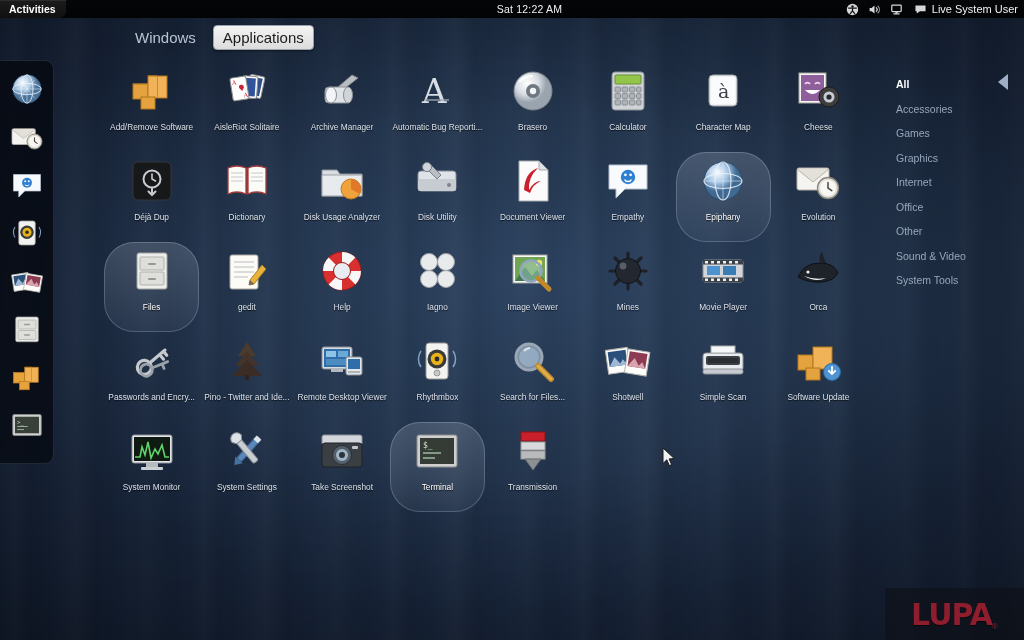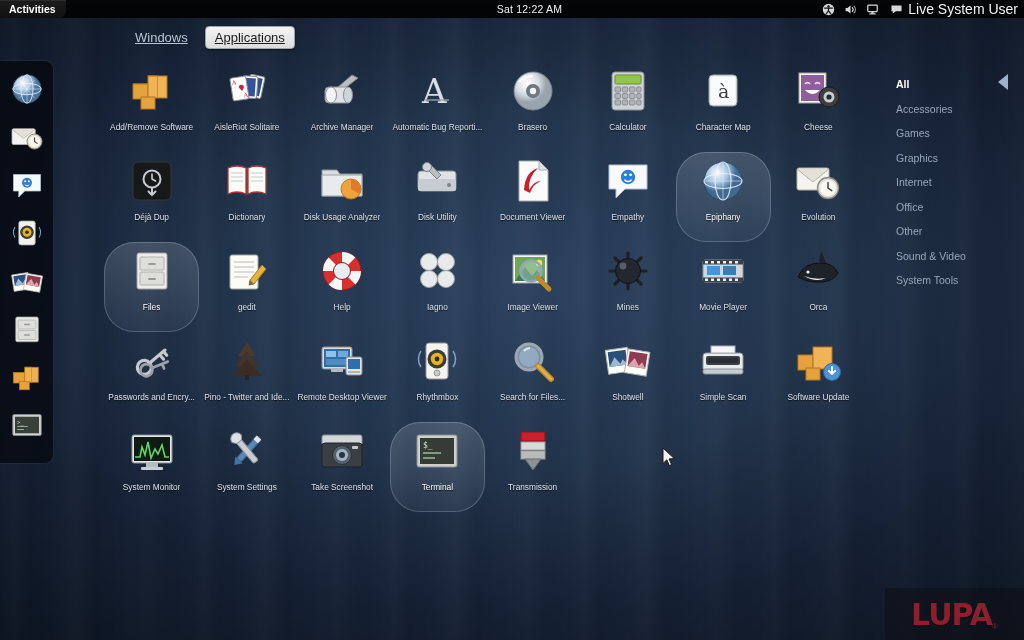--- a/index.html
+++ b/index.html
@@ -60,35 +60,34 @@
     pointer-events: none;
     padding-left: 35px;
   }
   #tray {
     position: absolute; right: 6px; top: 0; height: 18px;
     display: flex; align-items: center; gap: 9px;
   }
   .tray-ico { width: 13px; height: 13px; display: block; opacity: .92; }
   #username {
     display: flex; align-items: center; gap: 5px;
-    font-size: 14px; color: #f2f2f2; padding-left: 2px;
+    font-size: 11px; color: #f2f2f2; padding-left: 2px;
   }
 
   
   #ov-header {
     position: absolute; top: 18px; left: 0; right: 0; height: 38px;
     z-index: 30;
     display: flex; align-items: center;
   }
   #tabs { position: absolute; left: 126px; display: flex; align-items: center; gap: 8px; }
   .tab {
-    font-size: 13px; color: #b9c4d2;
+    font-size: 15px; color: #b9c4d2;
     padding: 3px 9px; border-radius: 4px;
     white-space: nowrap;
-    text-decoration: underline;
   }
   .tab.active {
     color: #1b1b1b; font-weight: normal;
     background: linear-gradient(to bottom, #f4f4f4, #dcdcdc);
     border: 1px solid #9aa3ae;
     box-shadow: 0 1px 2px rgba(0,0,0,.45);
   }
   #search-wrap {
     position: absolute; right: 16px;
     width: 176px; height: 21px;

